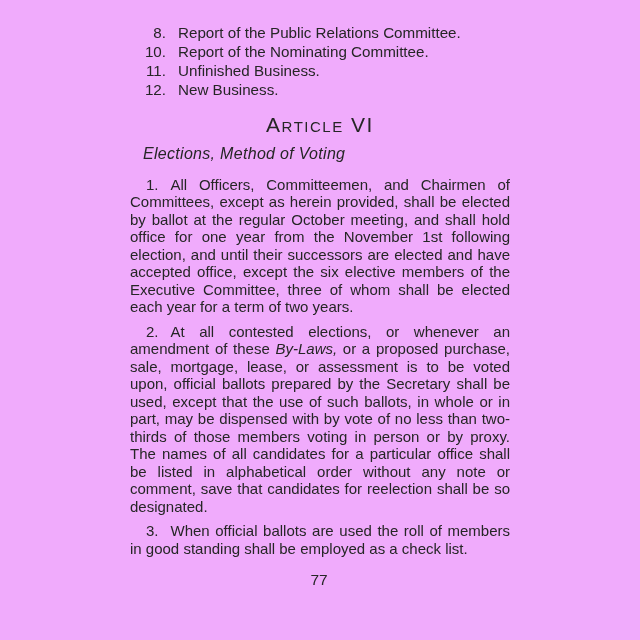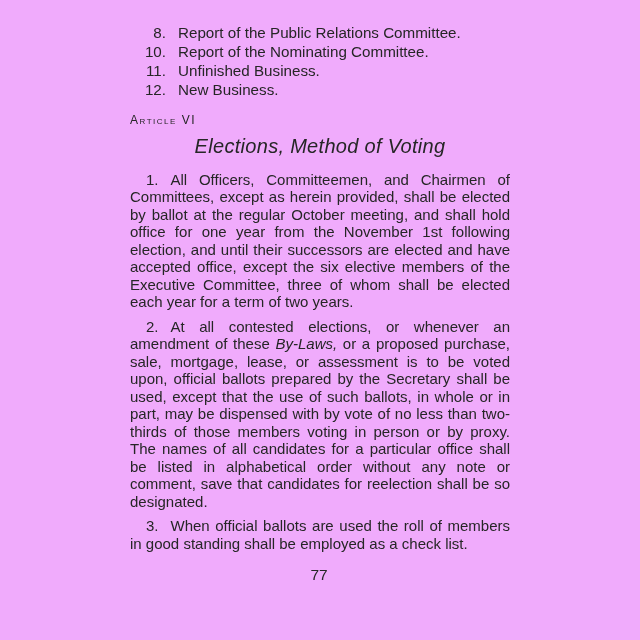--- a/index.html
+++ b/index.html
@@ -47,33 +47,32 @@
     text-indent: 16px;
   }
   p.body-para.first-section {
   }
   .para-number {
     margin-right: 12px;
   }
   h2.article-heading {
     margin: 0;
     margin-top: 13px;
-    font-size: 12px;
+    font-size: 21px;
     font-weight: normal;
     font-variant: small-caps;
     letter-spacing: 1.5px;
-    text-align: left;
+    text-align: center;
   }
   h3.section-title {
     margin: 13px;
     margin-top: 8px;
-    font-size: 20px;
+    font-size: 16px;
     font-weight: normal;
     font-style: italic;
-    text-align: center;
     letter-spacing: 0.3px;
   }
   em.inline-italic {
     font-style: italic;
     margin-top: 44px;
   }
   .page-number {
     margin-top: 14px;
     text-align: center;
     font-size: 15.5px;

